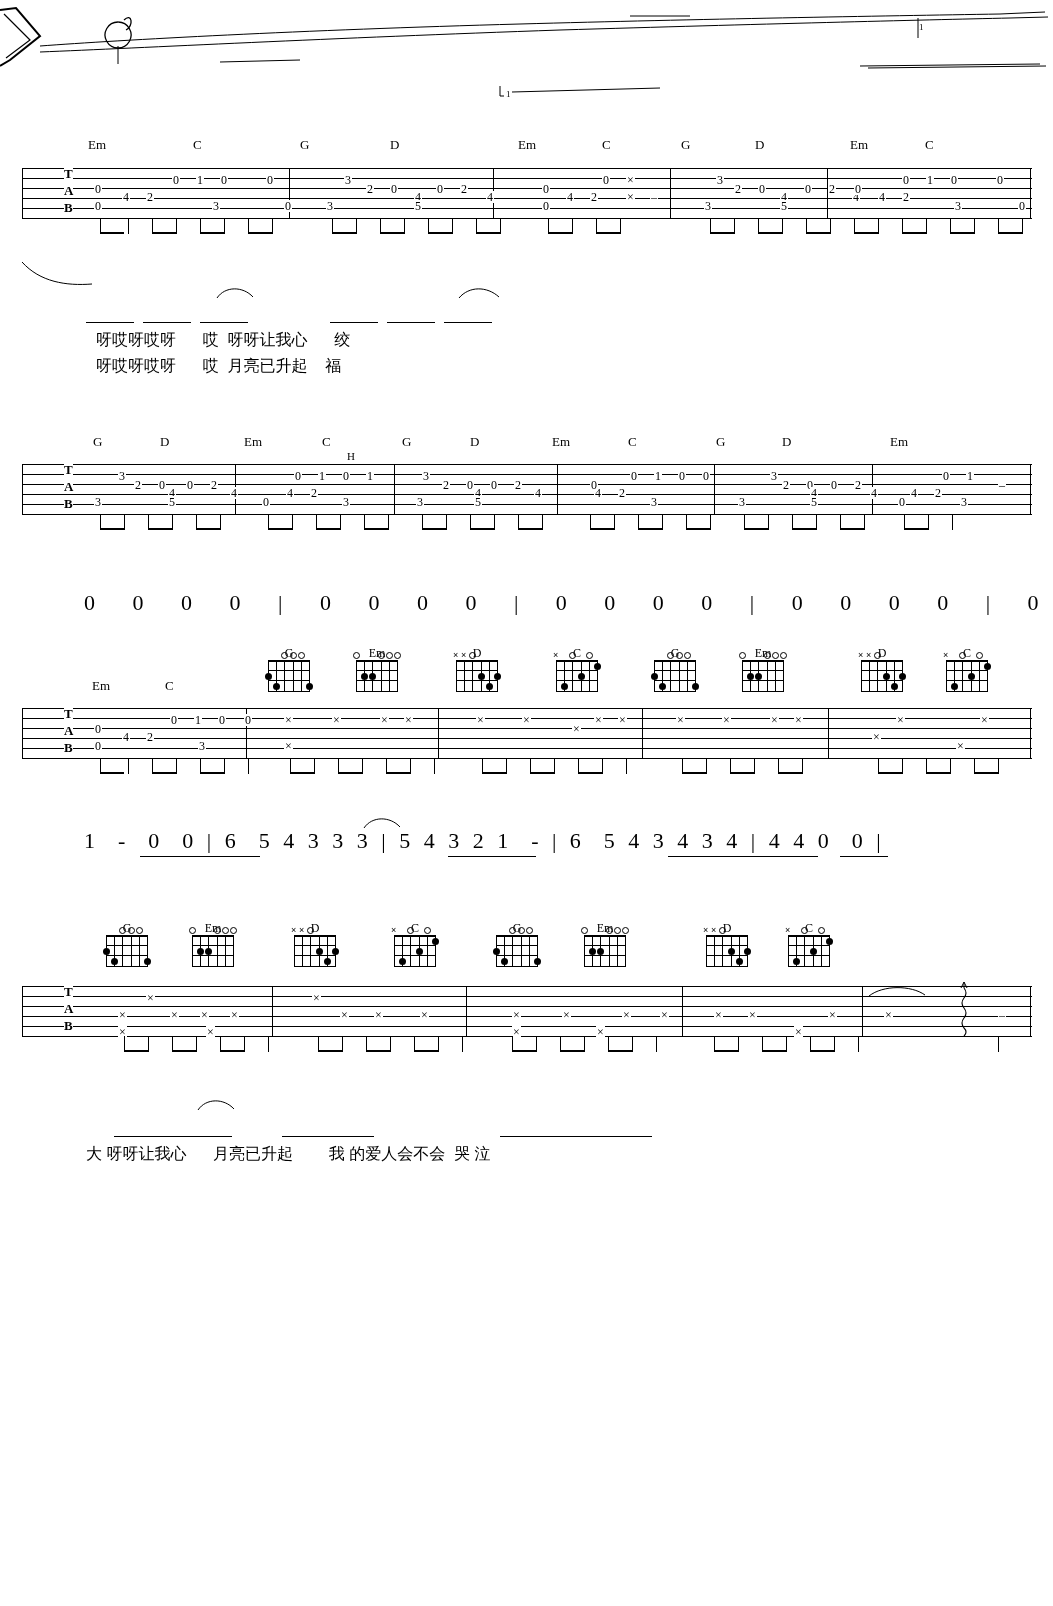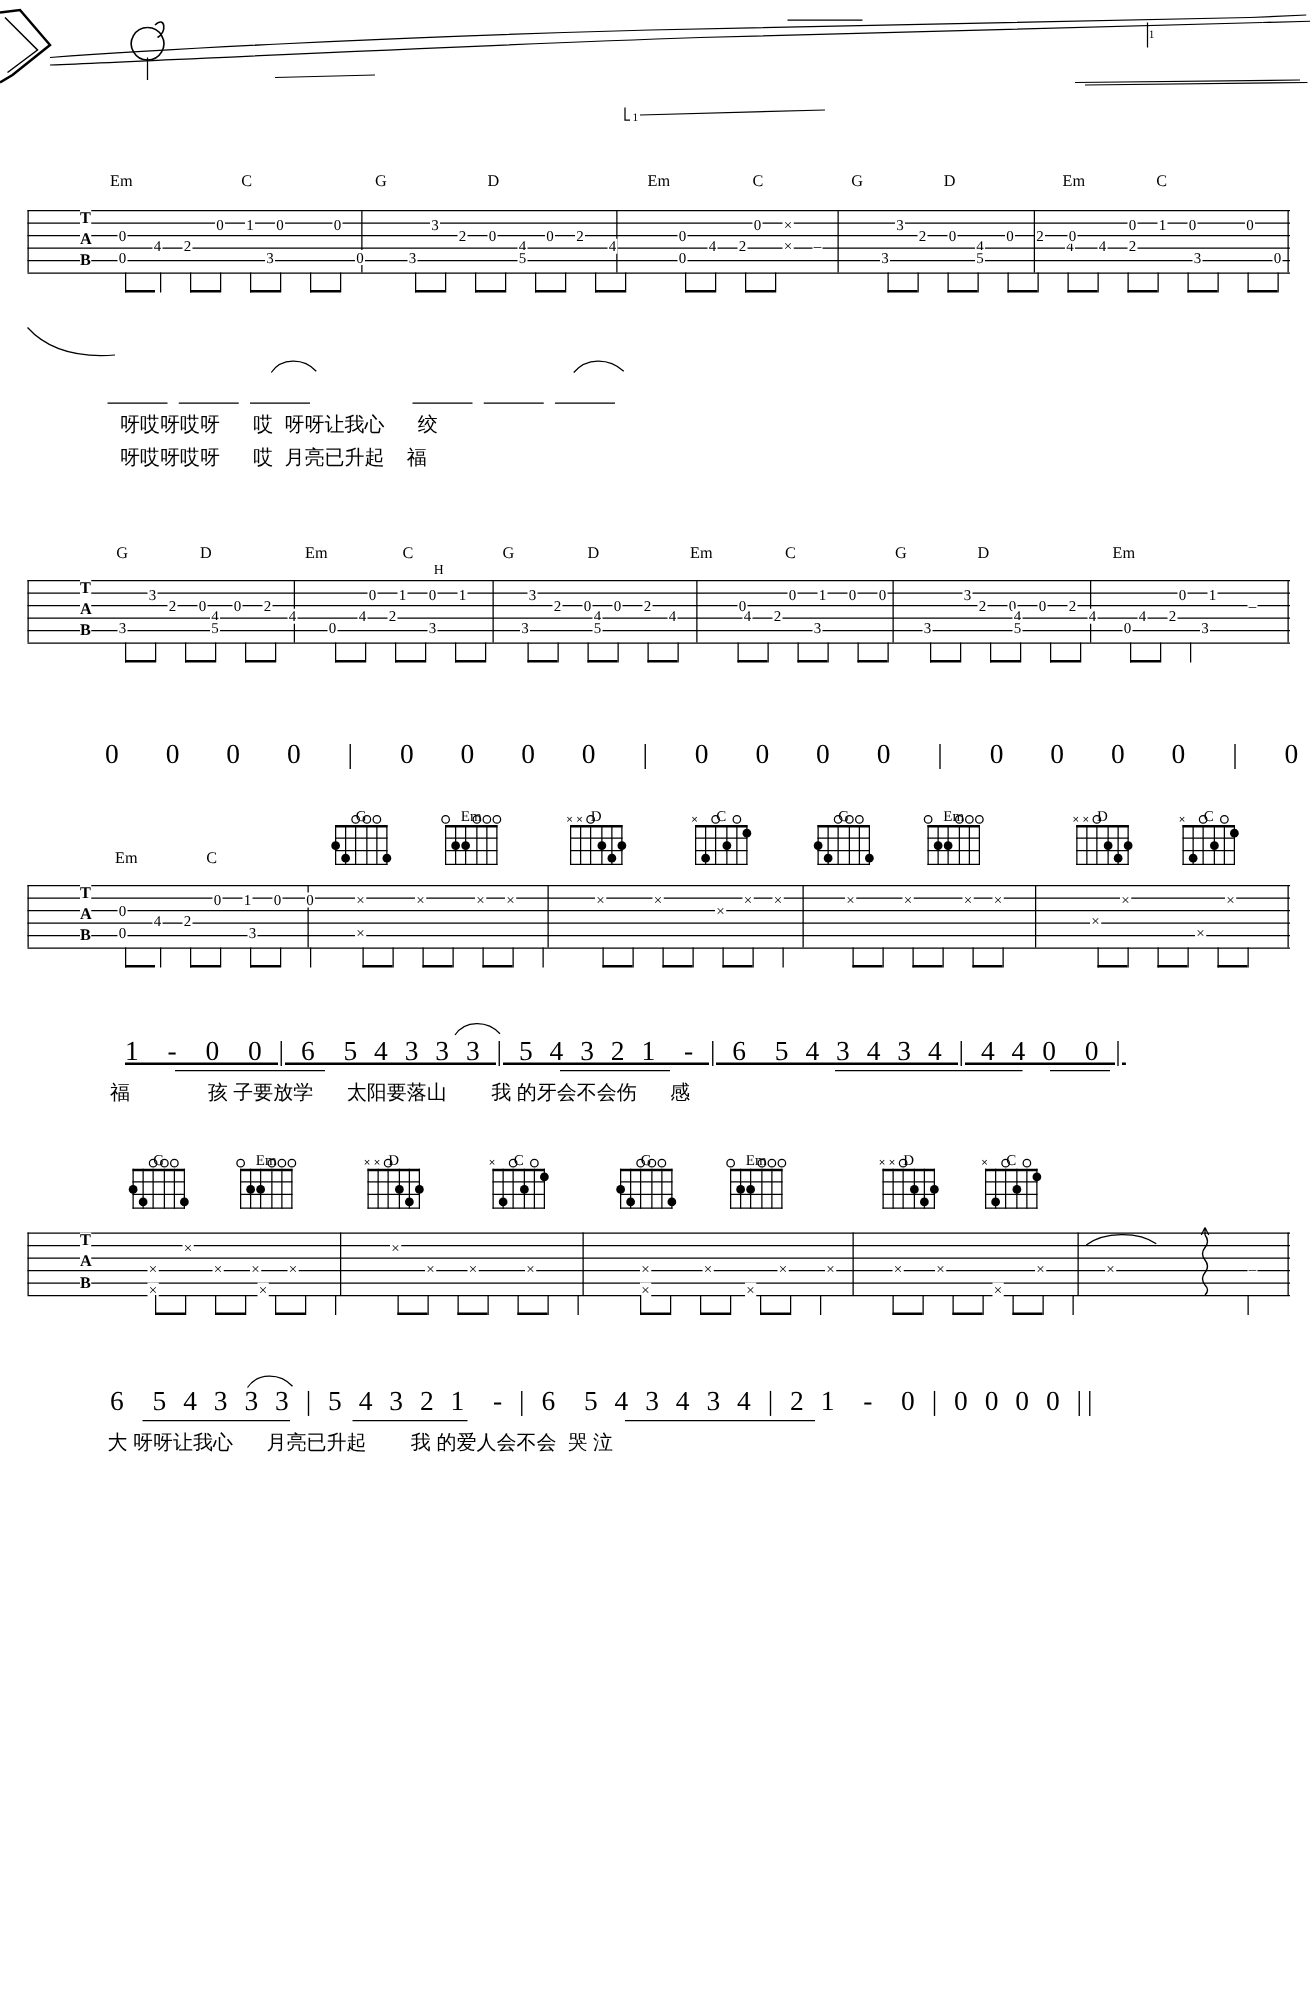--- a/index.html
+++ b/index.html
@@ -644,26 +644,25 @@
     <div class="beam" style="left:952px; top:72px; width:24px;"></div>
   </div>
 
   <div class="chordlbl abs" style="left:92px; top:678px;">Em</div>
   <div class="chordlbl abs" style="left:165px; top:678px;">C</div>
 
   <svg class="abs" style="left:362px; top:816px; width:40px; height:16px;" viewBox="0 0 40 16">
     <path d="M2,12 C10,0 28,0 38,11" fill="none" stroke="#000" stroke-width="1"></path>
   </svg>
 
-  <div class="melody" style="left:100px; top:828px; letter-spacing:4px;text-decoration:underline;">1  -  0  0 | 6  5 4 3 3 3 | 5 4 3 2 1  - | 6  5 4 3 4 3 4 | 4 4 0  0 |</div>
+  <div class="melody" style="left:84px; top:828px; letter-spacing:4px;">1  -  0  0 | 6  5 4 3 3 3 | 5 4 3 2 1  - | 6  5 4 3 4 3 4 | 4 4 0  0 |</div>
   <div class="underline1" style="left:140px; top:856px; width:120px;"></div>
   <div class="underline1" style="left:448px; top:856px; width:88px;"></div>
   <div class="underline1" style="left:668px; top:856px; width:150px;"></div>
   <div class="underline1" style="left:840px; top:856px; width:48px;"></div>
-  <div class="lyrics" style="left:88px; top:864px;">福              孩 子要放学      太阳要落山        我 的牙会不会伤      感</div>
 
   <div class="cd" style="left:100px; top:935px;">
     <div class="name">G</div>
     <div class="grid">
       <div class="gh nut" style="top:0;"></div>
         <div class="gh" style="top:10px;"></div>
       <div class="gh" style="top:20px;"></div>
         <div class="gh" style="top:31px;"></div>
       <div class="gv" style="left:0;"></div>
         <div class="gv" style="left:8px;"></div>
@@ -914,19 +913,18 @@
     <div class="beam" style="left:586px; top:72px; width:24px;"></div>
     <div class="beam" style="left:692px; top:72px; width:24px;"></div>
     <div class="beam" style="left:740px; top:72px; width:24px;"></div>
     <div class="beam" style="left:788px; top:72px; width:24px;"></div>
   </div>
 
   <svg class="abs" style="left:196px; top:1098px; width:40px; height:16px;" viewBox="0 0 40 16">
     <path d="M2,12 C10,0 28,0 38,11" fill="none" stroke="#000" stroke-width="1"></path>
   </svg>
 
-  <div class="melody" style="left:88px; top:1108px; letter-spacing:4px;">6  5 4 3 3 3 | 5 4 3 2 1  - | 6  5 4 3 4 3 4 | 2 1  -  0 | 0 0 0 0 ||</div>
   <div class="underline1" style="left:114px; top:1136px; width:118px;"></div>
   <div class="underline1" style="left:282px; top:1136px; width:92px;"></div>
   <div class="underline1" style="left:500px; top:1136px; width:152px;"></div>
   <div class="lyrics" style="left:86px; top:1144px;">大 呀呀让我心      月亮已升起        我 的爱人会不会  哭 泣</div>
 
 </div>
 
 </body></html>

